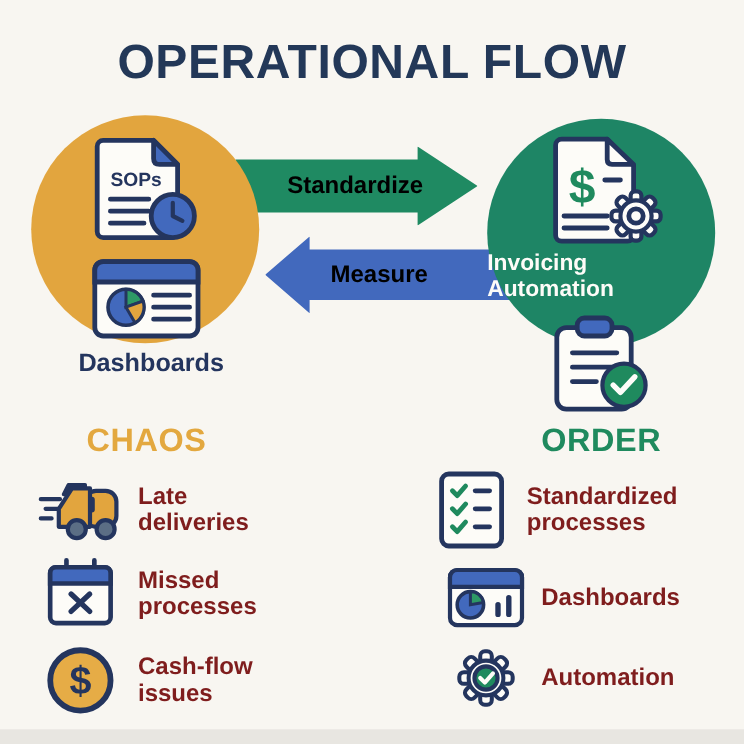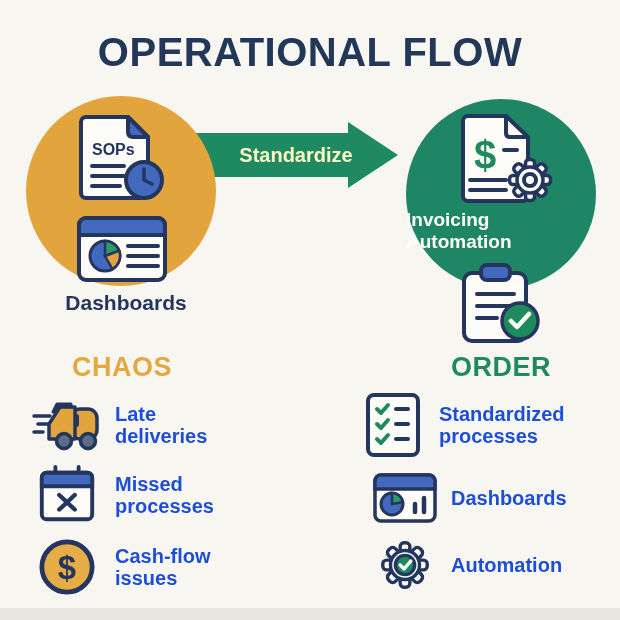--- a/index.html
+++ b/index.html
@@ -22,55 +22,58 @@
   .arrow{z-index:1;display:flex;align-items:center;}
   .arrow-fwd{
     left:196px;top:122px;width:202px;height:66px;background:#1F8A62;
     clip-path:polygon(0 11px,152px 11px,152px 0,202px 33px,152px 66px,152px 55px,0 55px);
   }
   .arrow-back{
     left:221px;top:197px;width:232px;height:64px;background:#4269BD;
     clip-path:polygon(0 32px,37px 0,37px 11px,232px 11px,232px 53px,37px 53px,37px 64px);
   }
   .arrow-label{
-    position:absolute;color:#fef9c3;font-weight:700;font-size:20px;text-align:center;
+    position:absolute;color:#000000;font-weight:700;font-size:20px;text-align:center;
   }
   .arrow-fwd .arrow-label{left:20px;width:160px;}
   .arrow-back .arrow-label{left:15px;width:160px;}
   .z3{z-index:3;}
   .circle-caption{
     left:26px;top:291px;width:200px;text-align:center;
     font-size:21px;font-weight:700;color:#24355E;
   }
   .circle-text{
     left:406px;top:209px;width:190px;text-align:left;z-index:3;
     color:#FDFCF8;font-size:19px;font-weight:700;line-height:22px;
   }
   .col-heading{font-size:27px;font-weight:700;text-align:center;letter-spacing:.5px;}
   .heading-chaos{left:32px;top:352px;width:180px;color:#E3A83F;}
   .heading-order{left:411px;top:352px;width:180px;color:#1F8A5E;}
   .row{display:flex;align-items:center;}
   .icon-box{display:flex;justify-content:center;align-items:center;flex:none;}
   .icon-box.l{width:78px;}
   .icon-box.r{width:74px;}
   .row-label{
-    margin-left:9px;font-size:20px;font-weight:700;color:#1d4ed8;line-height:22px;
+    margin-left:9px;font-size:20px;font-weight:700;color:#7f1d1d;line-height:22px;
   }
   .row-label.l{width:112px;}
   .row-label.r{width:136px;}
 </style>
 </head>
 <body>
 
 <div class="canvas">
 
   <div class="abs title">OPERATIONAL FLOW</div>
 
   <div class="abs arrow arrow-fwd">
     <span class="arrow-label">Standardize</span>
+  </div>
+  <div class="abs arrow arrow-back">
+    <span class="arrow-label">Measure</span>
   </div>
 
   <div class="abs circle gold"></div>
 
   <svg class="abs z3" style="left:76px;top:114px" width="95" height="90" viewBox="0 0 95 90">
     <path d="M10,3 h42 l20,20 v56 a5,5 0 0 1 -5,5 H10 a5,5 0 0 1 -5,-5 V8 a5,5 0 0 1 5,-5 z" fill="#FDFCF8" stroke="#24355E" stroke-width="4" stroke-linejoin="round"></path>
     <path d="M52,3 V18 q0,5 5,5 H72 Z" fill="#4269BD" stroke="#24355E" stroke-width="4" stroke-linejoin="round"></path>
     <text x="16" y="41" font-size="16" font-weight="700" fill="#24355E">SOPs</text>
     <path d="M16,52 h32 M16,62 h32 M16,72 h28" stroke="#24355E" stroke-width="4" stroke-linecap="round" fill="none"></path>
     <circle cx="68" cy="66" r="18" fill="#4269BD" stroke="#24355E" stroke-width="4"></circle>

